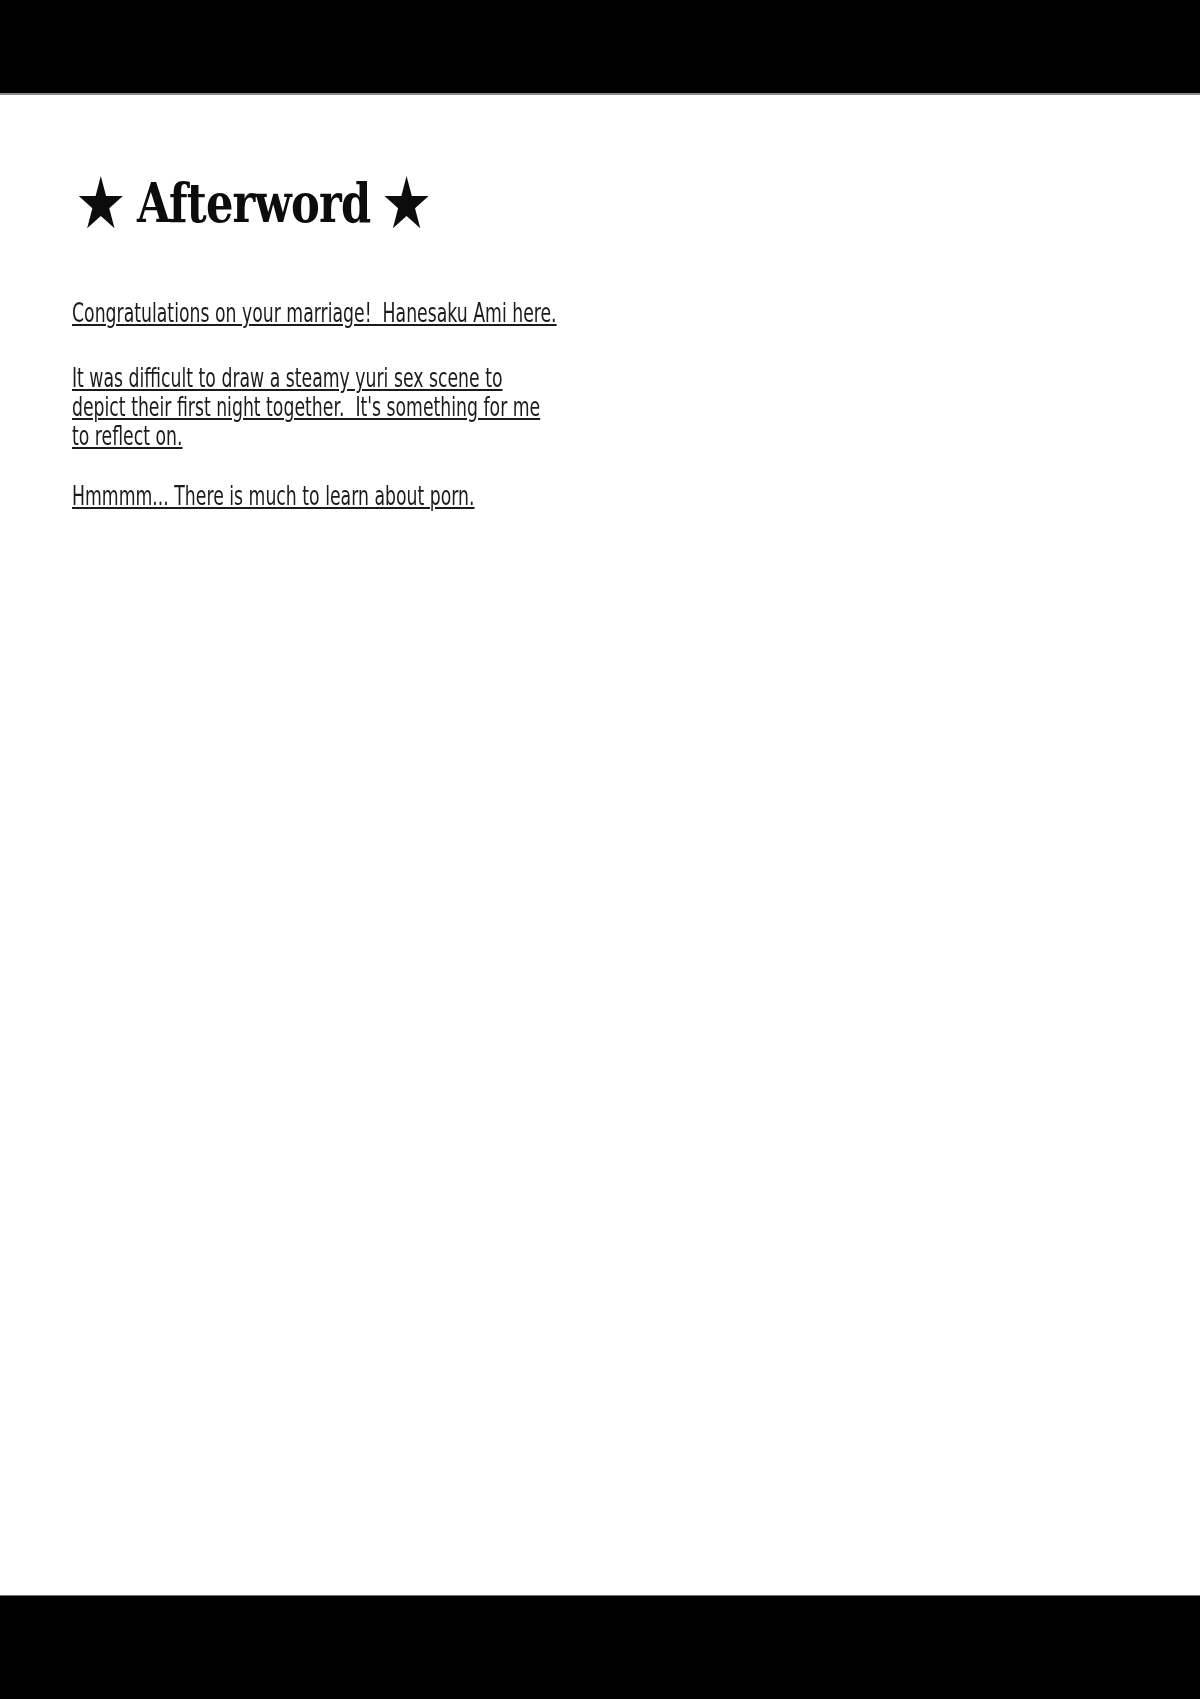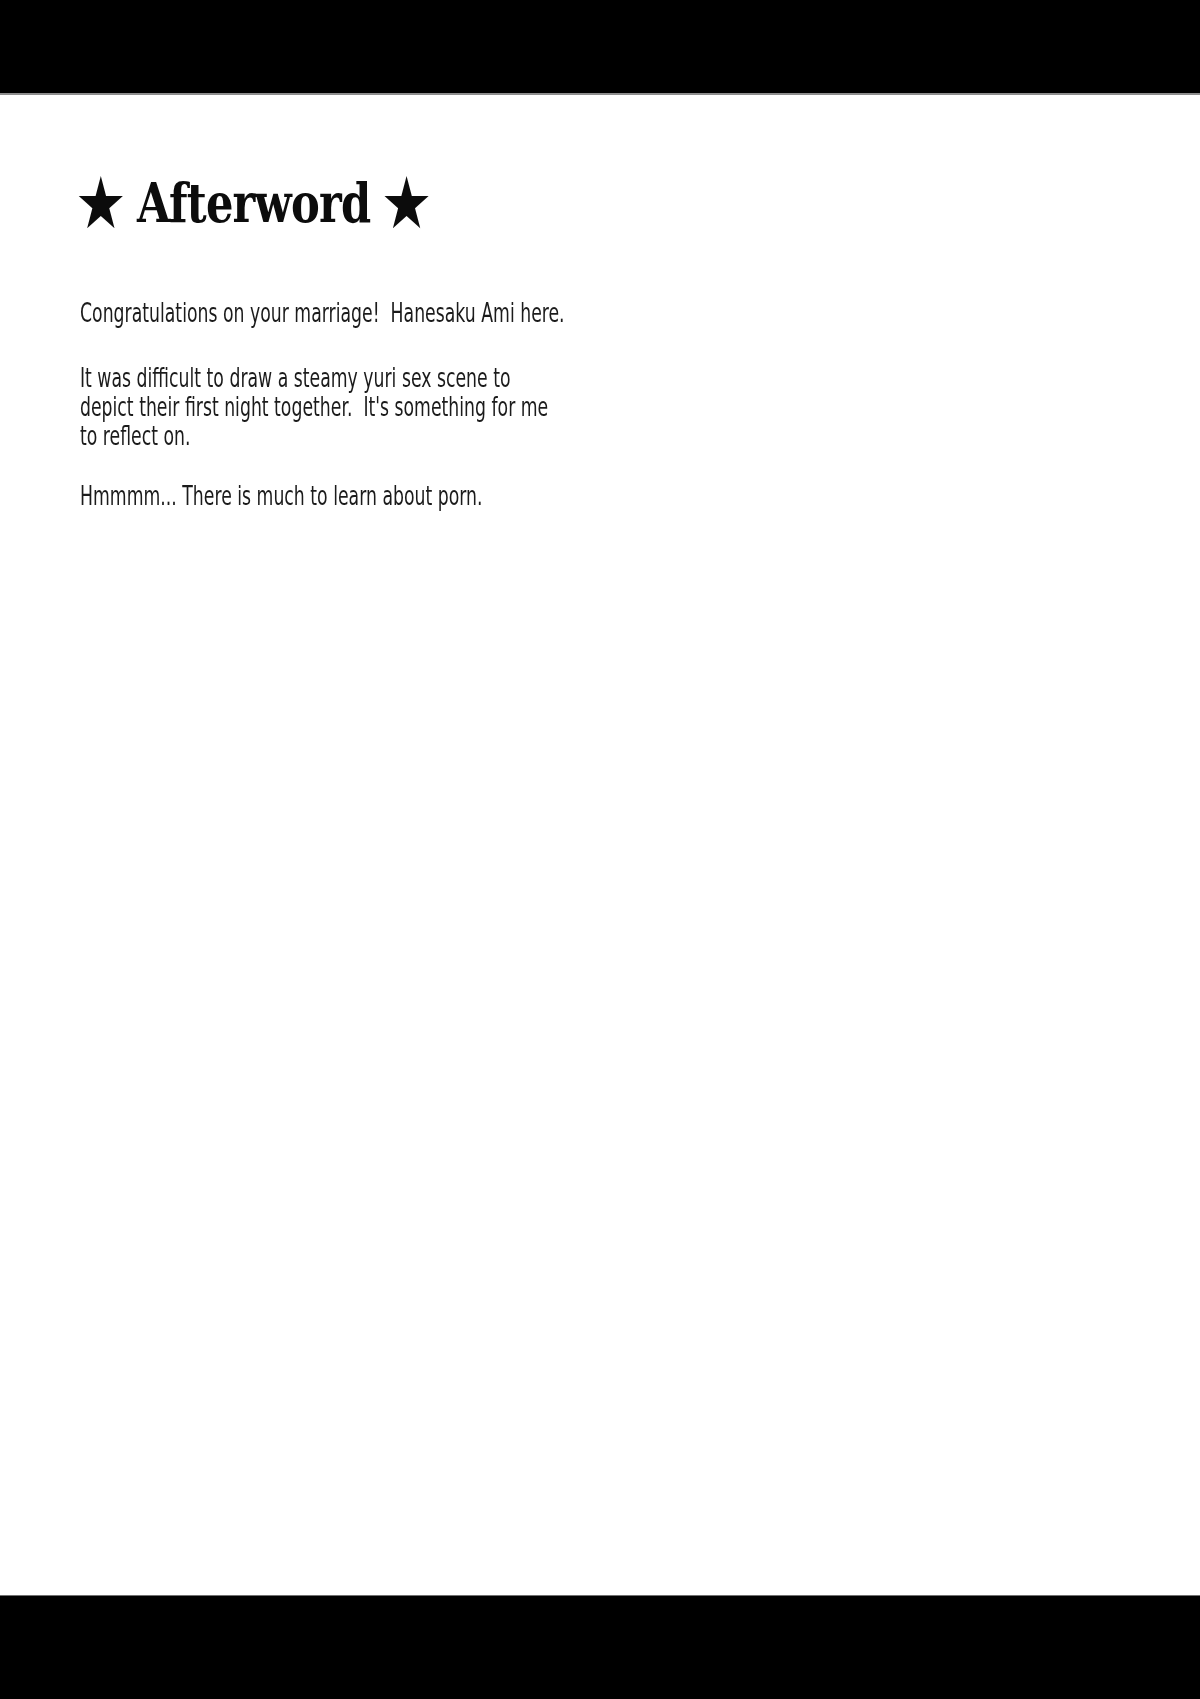--- a/index.html
+++ b/index.html
@@ -51,24 +51,25 @@
   }
   .title-row .title-text {
     font-family: "DejaVu Serif", serif;
     font-weight: bold;
     font-size: 54px;
     line-height: 74px;
     letter-spacing: -1px;
   }
   .body-text {
     position: absolute;
-    left: 80px;
+    left: 72px;
     top: 298px;
     width: 1100px;
     color: #1b1b1b;
+    text-decoration: underline;
   }
   .para {
     margin: 0 0 34px 0;
     padding: 0;
   }
   .para:nth-child(1) { margin-bottom: 36px; }
   .para:nth-child(2) { margin-bottom: 31px; }
   .para:nth-child(3) { margin-bottom: 41px; }
   .para:nth-child(4) { margin-bottom: 40px; }
   .para:nth-child(5) { margin-bottom: 37px; }

